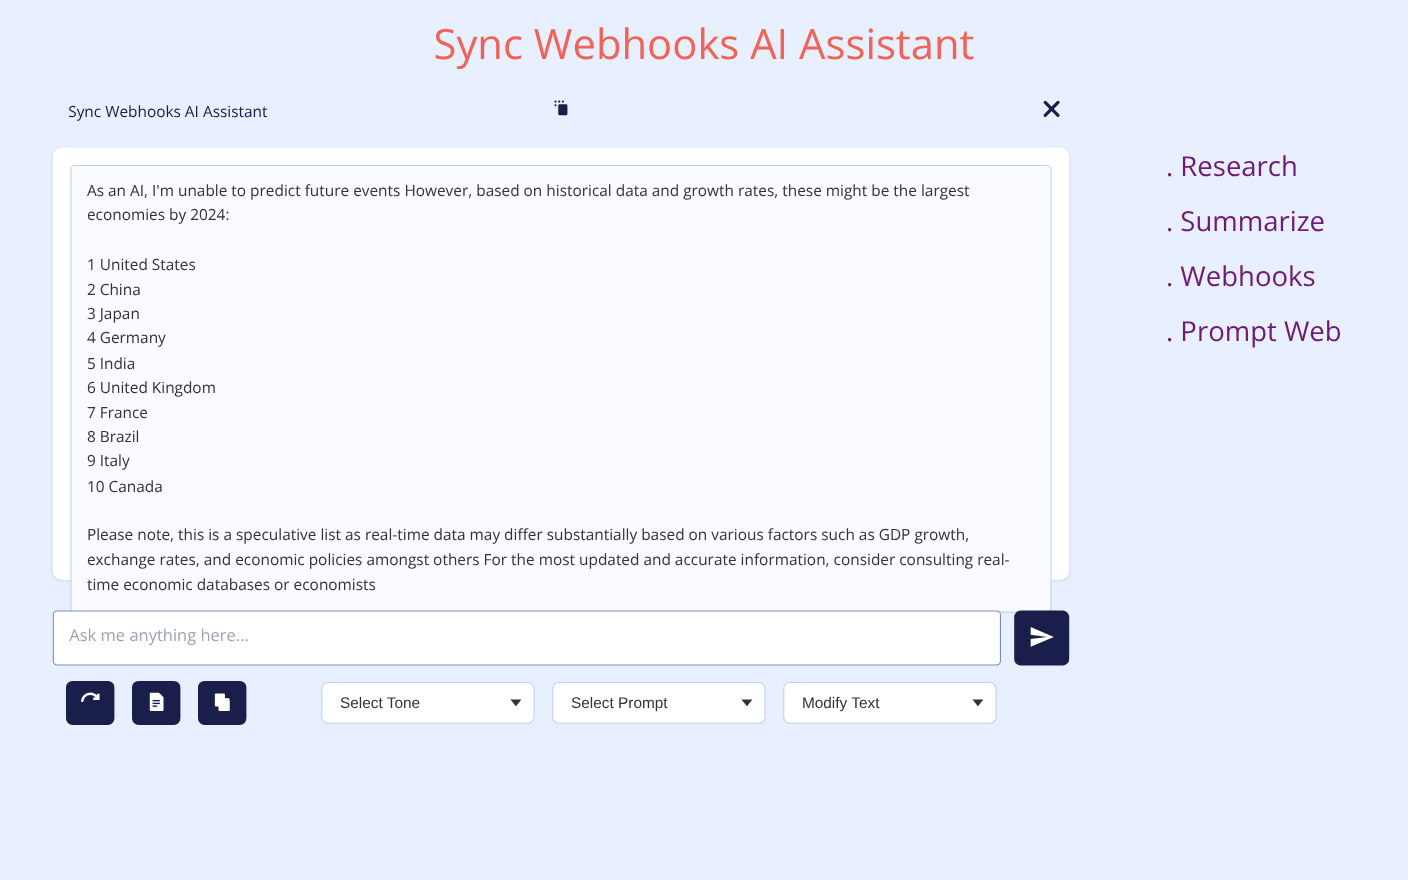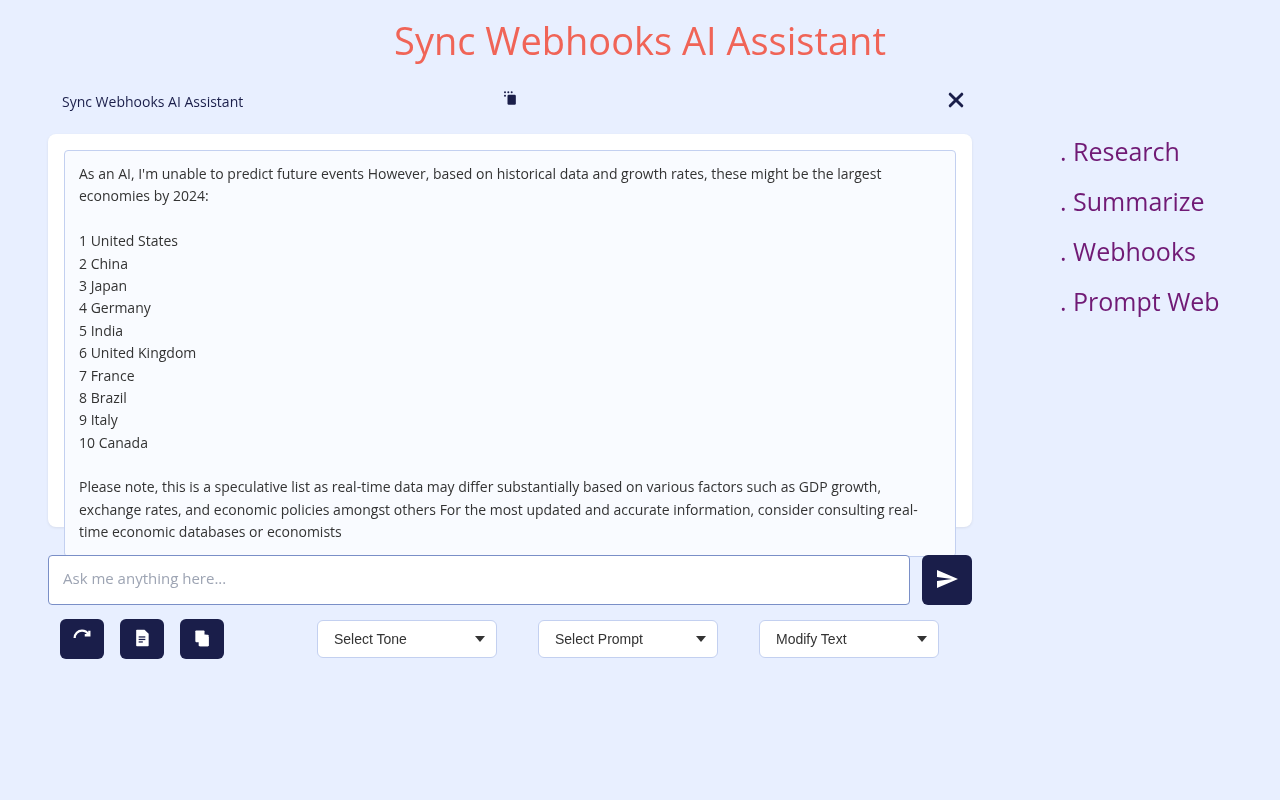--- a/index.html
+++ b/index.html
@@ -134,22 +134,21 @@
     .select-control {
       border: 1px solid #c3d0f0;
       border-radius: 6px;
       background: #fff;
       padding: 10px 36px 10px 16px;
       font-size: 14px;
       color: #333;
       cursor: pointer;
       appearance: none;
       position: relative;
-      width: 180px;
-      margin-left: 25px;
+      width: 194px;
     }
     .select-wrapper {
       position: relative;
       display: inline-block;
     }
     .select-wrapper::after {
       content: '';
       position: absolute;
       right: 12px;
       top: 50%;

